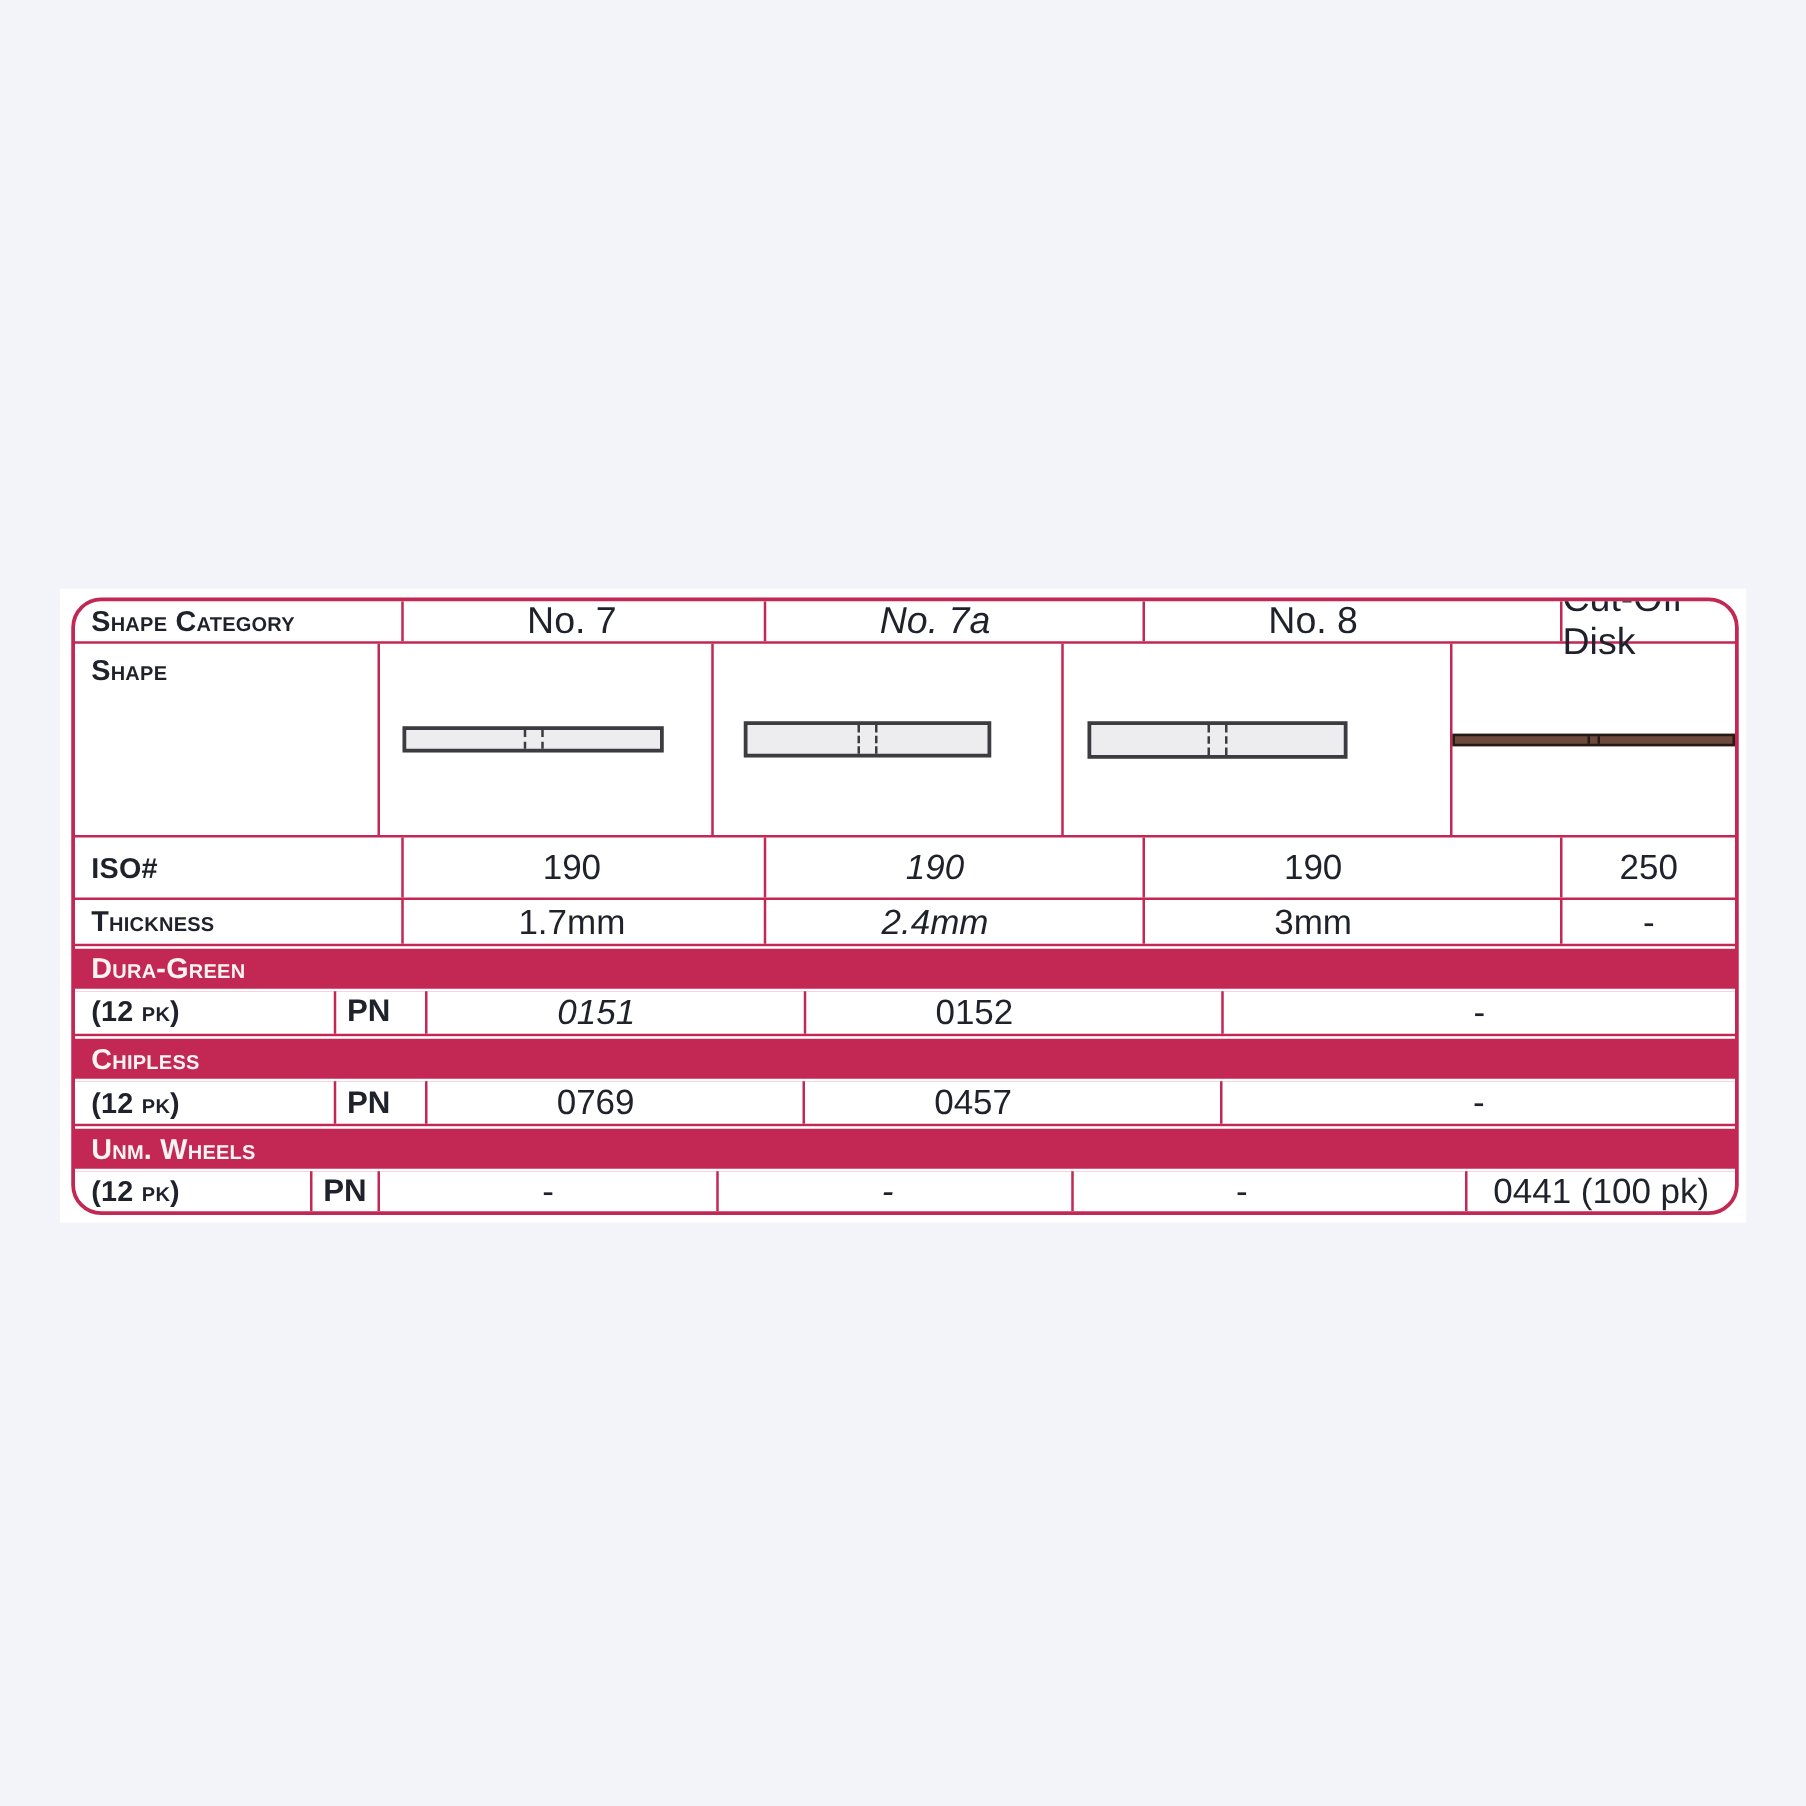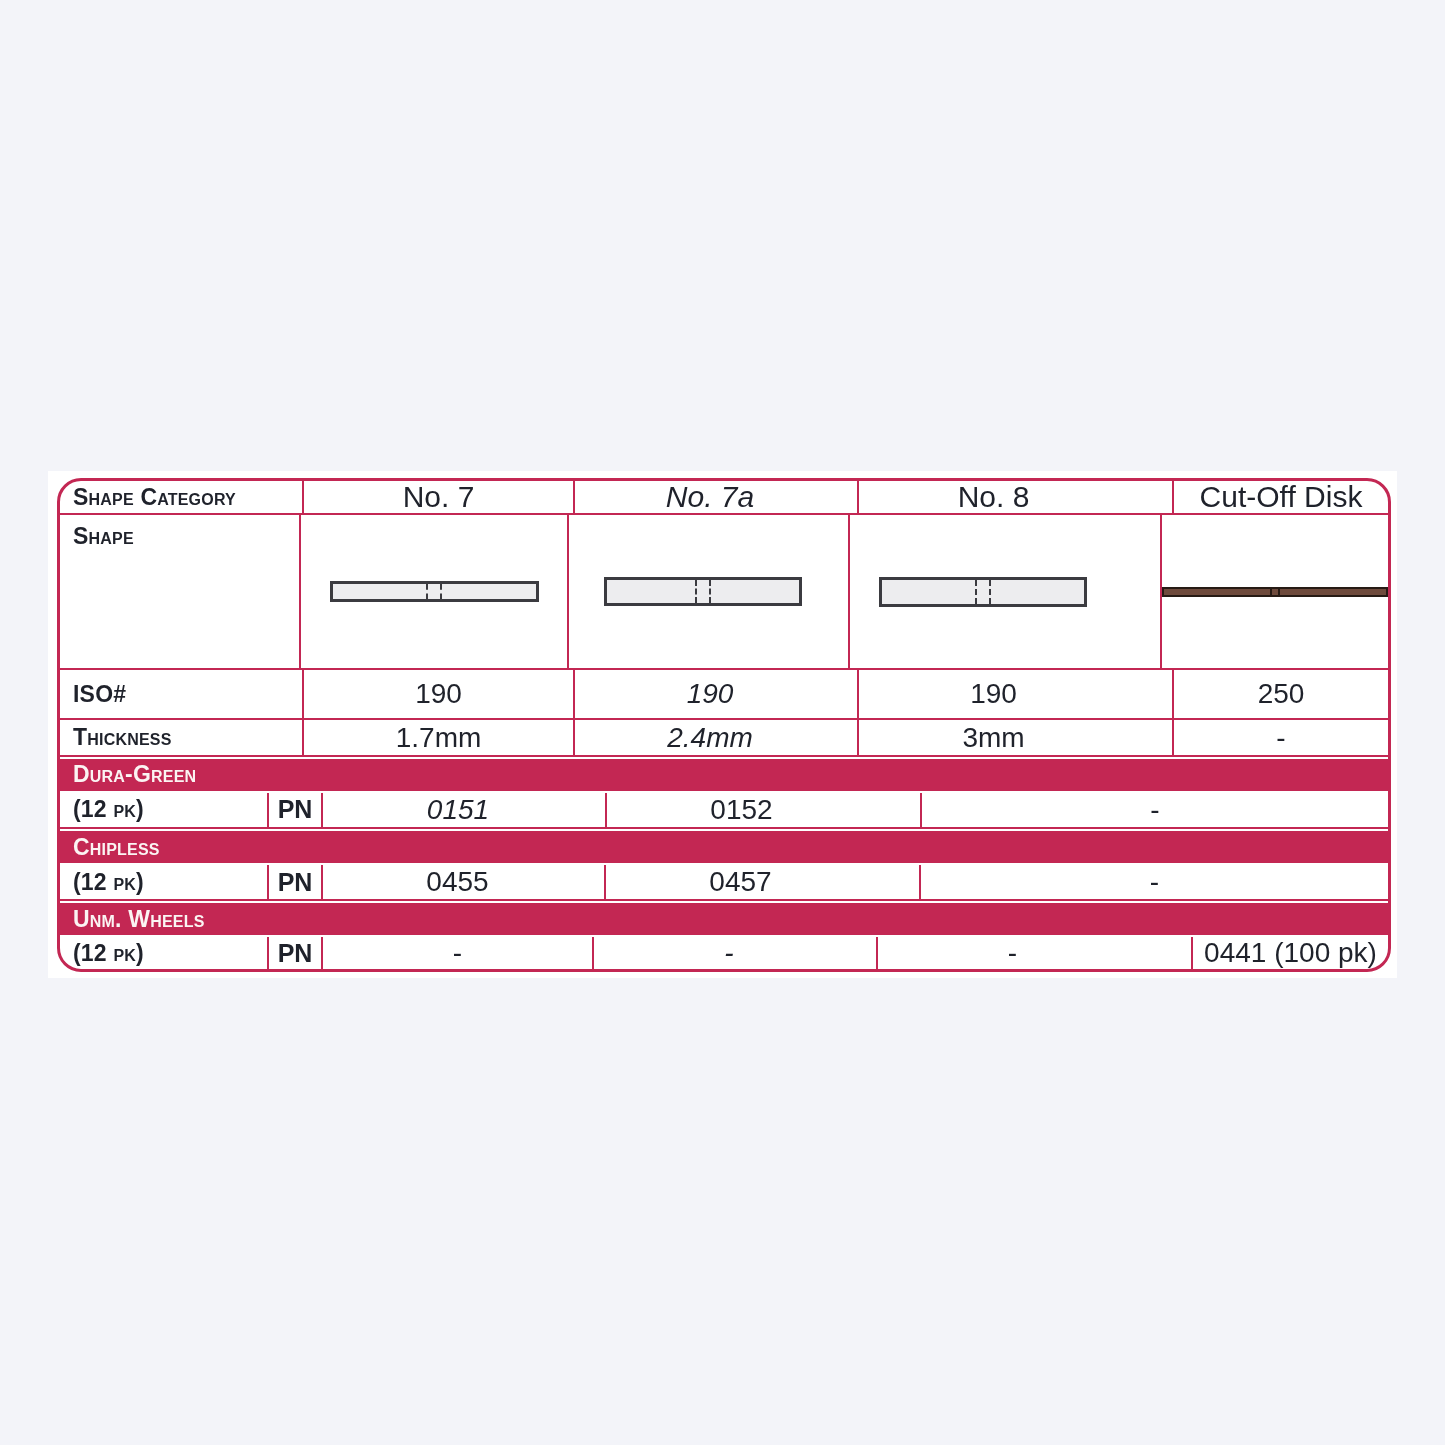--- a/index.html
+++ b/index.html
@@ -32,21 +32,21 @@
     left:57px; top:478px;
     width:1334px; height:494px;
     border:3px solid var(--crimson);
     border-radius:24px;
     background:#ffffff;
     overflow:hidden;
     display:flex;
     flex-direction:column;
   }
   .row{display:flex;width:100%;}
-  .row.bordered{border-bottom:2px solid var(--crimson);}
+  .row.bordered{border-bottom:2px solid var(--crimson);gap:19px;}
   .c0{width:242px;}
   .c1{width:271px;border-left:2px solid var(--crimson);}
   .c2{width:272px;border-left:2px solid var(--crimson);font-style:italic;}
   .c3{width:271px;border-left:2px solid var(--crimson);margin-left:12px;}
   .c4{flex:1;border-left:2px solid var(--crimson);margin-left:44px;}
   .cell{display:flex;align-items:center;justify-content:center;}
   .lblcell{justify-content:flex-start;padding-left:13px;}
   .lbl{
     font-weight:bold;
     font-variant:small-caps;
@@ -64,21 +64,21 @@
     height:37px;
     background:var(--crimson);
     border-top:2px solid #ffffff;
     border-bottom:2px solid #ffffff;
     align-items:center;
   }
   .r-banner .lbl{color:var(--banner-text);padding-left:13px;font-size:23px;}
   .r-pn{height:38px;}
   .r-pn:last-child{flex:1;}
   .cPack{width:188px;display:flex;align-items:center;padding-left:13px;}
-  .cPN{width:54px;border-left:2px solid var(--crimson);display:flex;align-items:center;justify-content:center;margin-left:19px;}
+  .cPN{width:54px;border-left:2px solid var(--crimson);display:flex;align-items:center;justify-content:center;}
   .pn-lbl{font-weight:bold;font-size:25px;}
   
   .wheel{
     position:relative;
     background:var(--shape-fill);
     border:3px solid var(--shape-border);
   }
   .wheel .dash{
     position:absolute;top:0;bottom:0;
     border-left:2px dashed var(--shape-border);
@@ -219,21 +219,21 @@
   </div>
 
   <div class="row bordered r-pn">
     <div class="cPack">
       <span class="lbl">(12 pk)</span>
     </div>
     <div class="cPN">
       <span class="pn-lbl">PN</span>
     </div>
     <div class="cell c1">
-        <span class="val">0455</span>
+        <span class="val">0769</span>
       </div>
     <div class="cell c3">
         <span class="val">0457</span>
       </div>
     <div class="cell c4">
         <span class="val">-</span>
       </div>
   </div>
 
   <div class="row r-banner">

